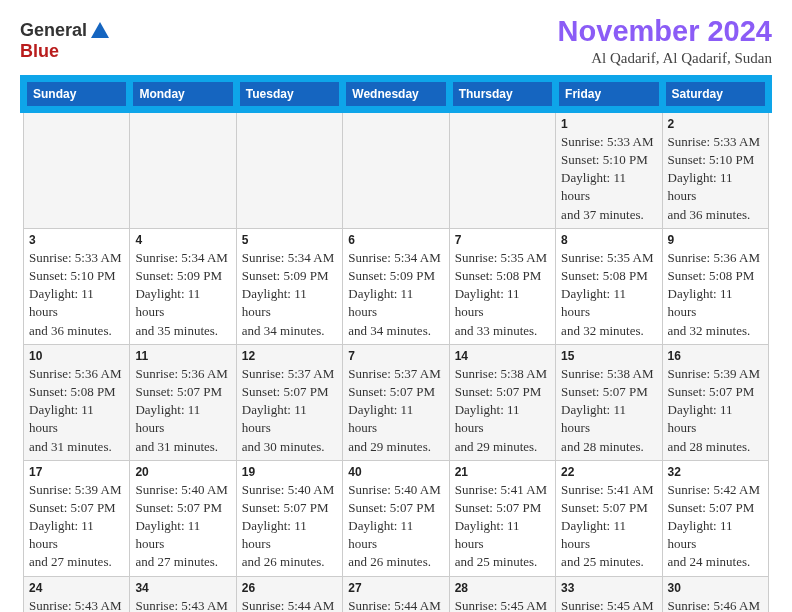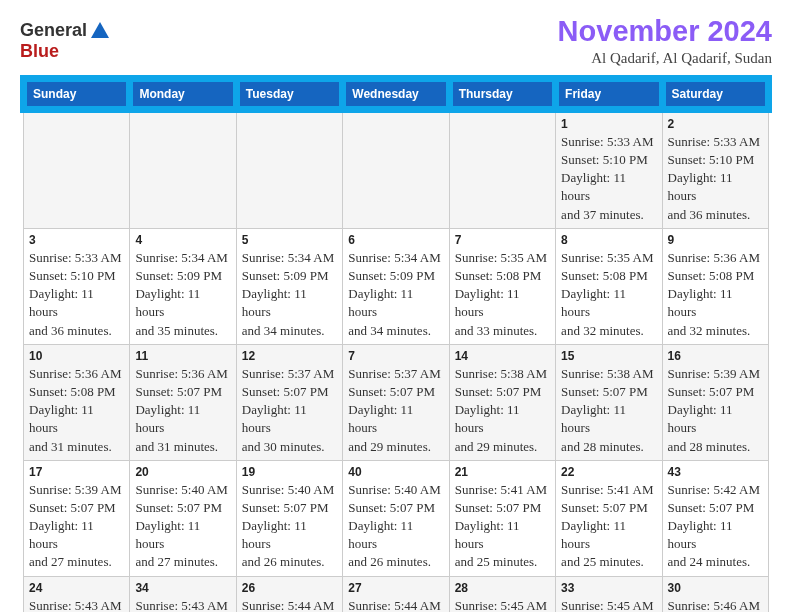--- a/index.html
+++ b/index.html
@@ -297,21 +297,21 @@
 and 25 minutes.</div>
           </td>
           <td>
             <span class="day-num">22</span>
             <div class="day-info" style="white-space: pre-line;">Sunrise: 5:41 AM
 Sunset: 5:07 PM
 Daylight: 11 hours
 and 25 minutes.</div>
           </td>
           <td>
-            <span class="day-num">43</span>
+            <span class="day-num">32</span>
             <div class="day-info" style="white-space: pre-line;">Sunrise: 5:42 AM
 Sunset: 5:07 PM
 Daylight: 11 hours
 and 24 minutes.</div>
           </td>
         </tr>
         <tr>
           <td>
             <span class="day-num">24</span>
             <div class="day-info" style="white-space: pre-line;">Sunrise: 5:43 AM

